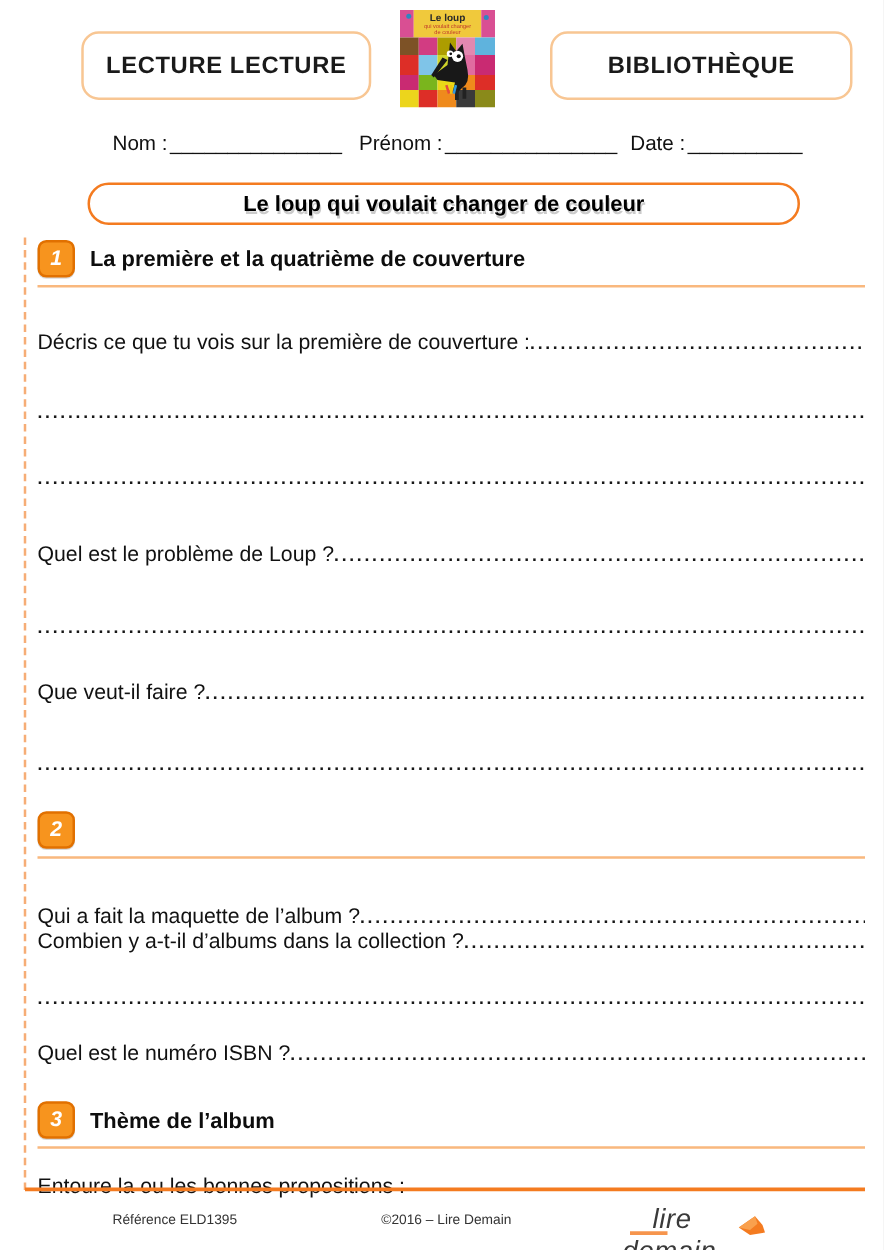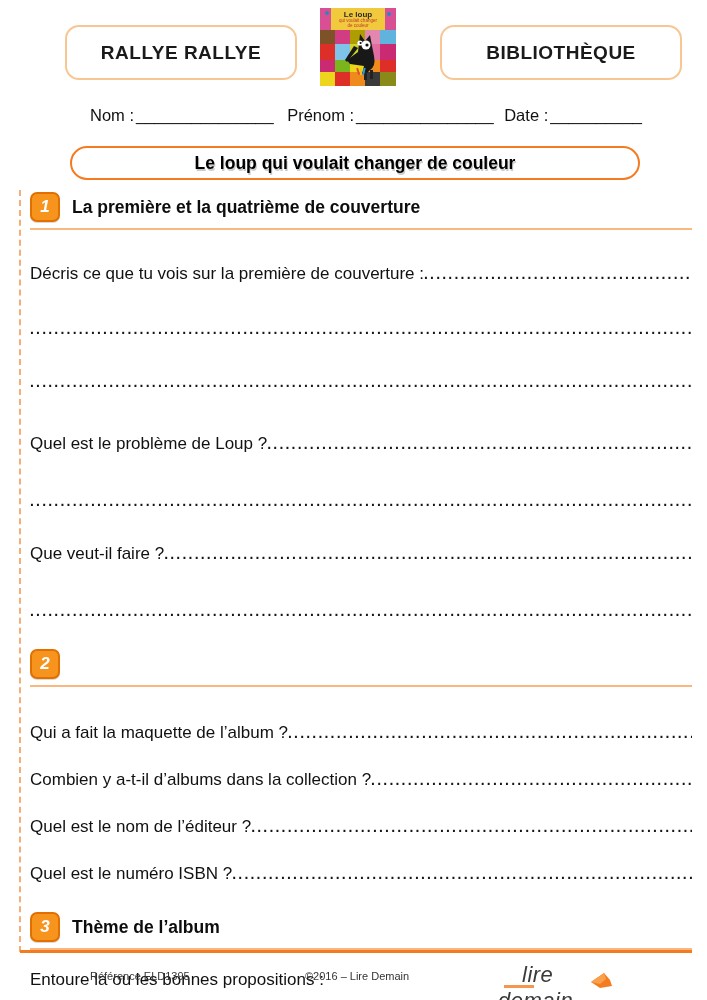--- a/index.html
+++ b/index.html
@@ -73,21 +73,21 @@
   .cover-title{position:absolute;left:11px;top:3px;width:54px;text-align:center;line-height:1.05;}
   .cover-title .t1{display:block;font-weight:bold;font-size:8px;color:#2a2a2a;}
   .cover-title .t2,.cover-title .t3{display:block;font-size:4.5px;color:#c0392b;}
 </style>
 </head>
 <body>
 
 <div class="page">
 
   <div class="hbox left">
-    <span>RALLYE RALLYE</span>
+    <span>LECTURE LECTURE</span>
   </div>
 
   <div class="cover">
     <svg width="76" height="78" viewBox="0 0 76 78">
 
       <rect x="0" y="0" width="11" height="22" fill="#d94f93"></rect>
       <rect x="11" y="0" width="54" height="22" fill="#f0c93c"></rect>
       <rect x="65" y="0" width="11" height="22" fill="#d94f93"></rect>
       <circle cx="7" cy="5" r="2" fill="#2e86c1"></circle>
       <circle cx="69" cy="6" r="2" fill="#2e86c1"></circle>
@@ -182,26 +182,25 @@
     <div class="dotline" style="margin-top:39px">........................................................................................................................................................................................</div>
 
     <div class="sec-head" style="margin-top:30px">
       <span class="badge">2</span>
     </div>
 
     <div class="qline" style="margin-top:36px">
       <span class="q">Qui a fait la maquette de l’album ? </span>
       <span class="dots">........................................................................................................................................................................................</span>
     </div>
+    <div class="qline" style="">
+      <span class="q">Combien y a-t-il d’albums dans la collection ? </span>
+      <span class="dots">........................................................................................................................................................................................</span>
+    </div>
     <div class="qline" style="margin-top:27px">
-      <span class="q">Combien y a-t-il d’albums dans la collection ? </span>
-      <span class="dots">........................................................................................................................................................................................</span>
-    </div>
-    <div class="qline" style="margin-top:27px">
-      <span class="q">Quel est le nom de l’éditeur ? </span>
       <span class="dots">........................................................................................................................................................................................</span>
     </div>
     <div class="qline" style="margin-top:27px">
       <span class="q">Quel est le numéro ISBN ? </span>
       <span class="dots">........................................................................................................................................................................................</span>
     </div>
 
     <div class="sec-head" style="margin-top:28px">
       <span class="badge">3</span>
       <span class="sec-title">Thème de l’album</span>

